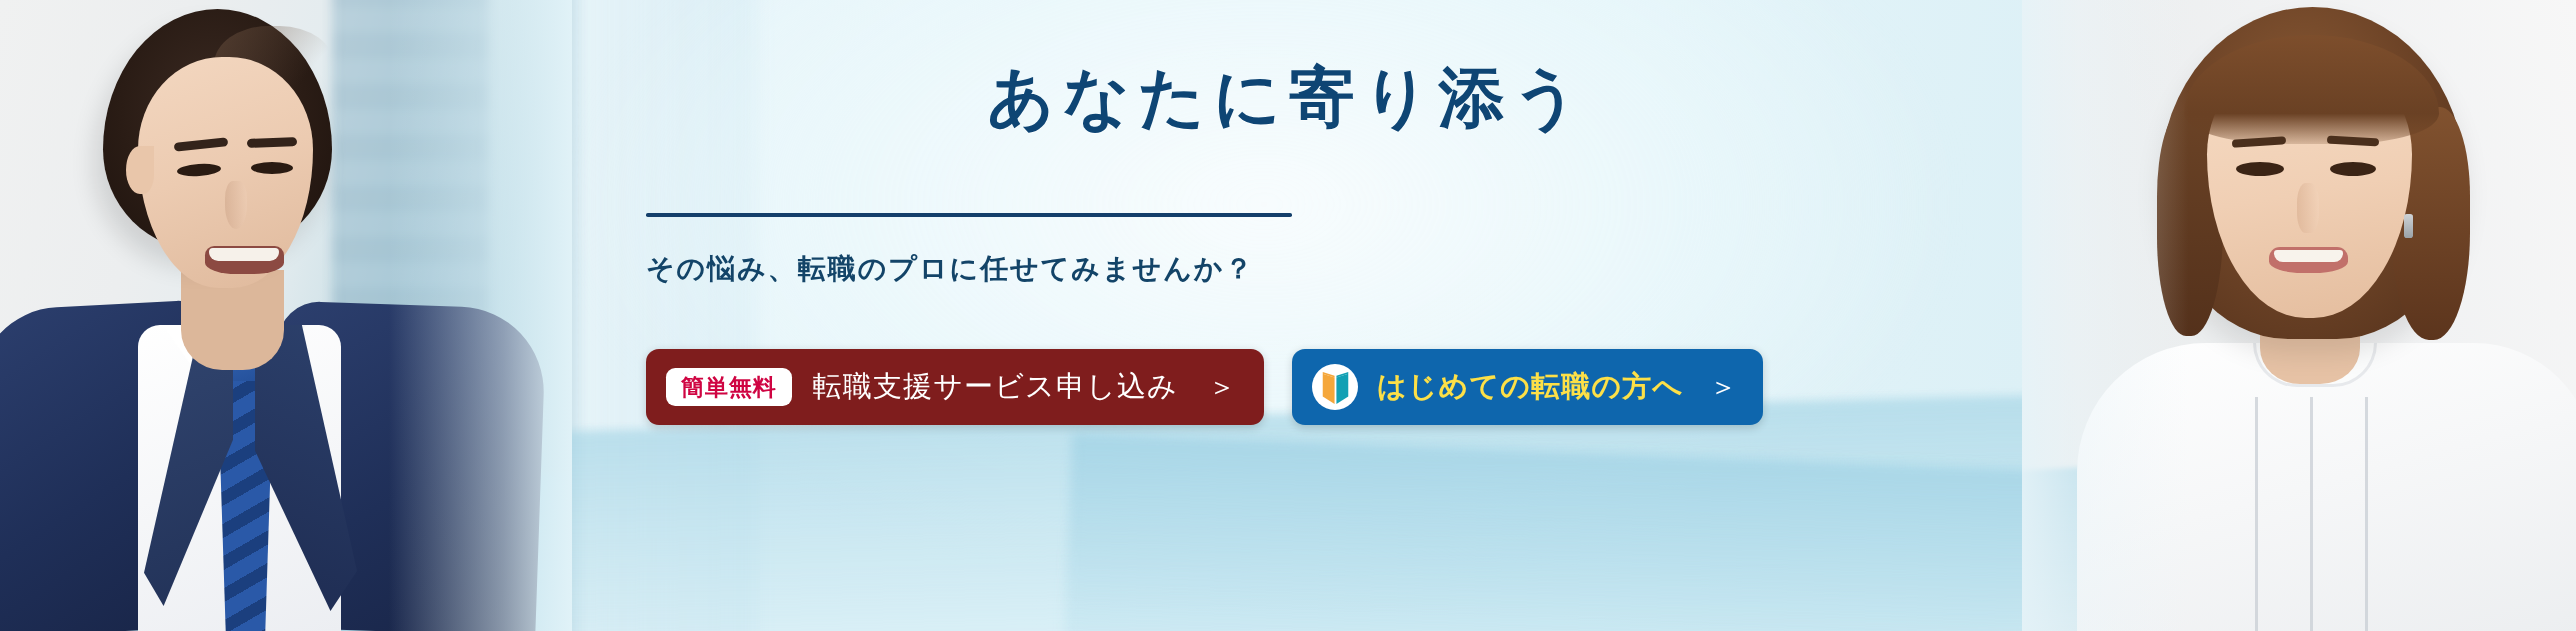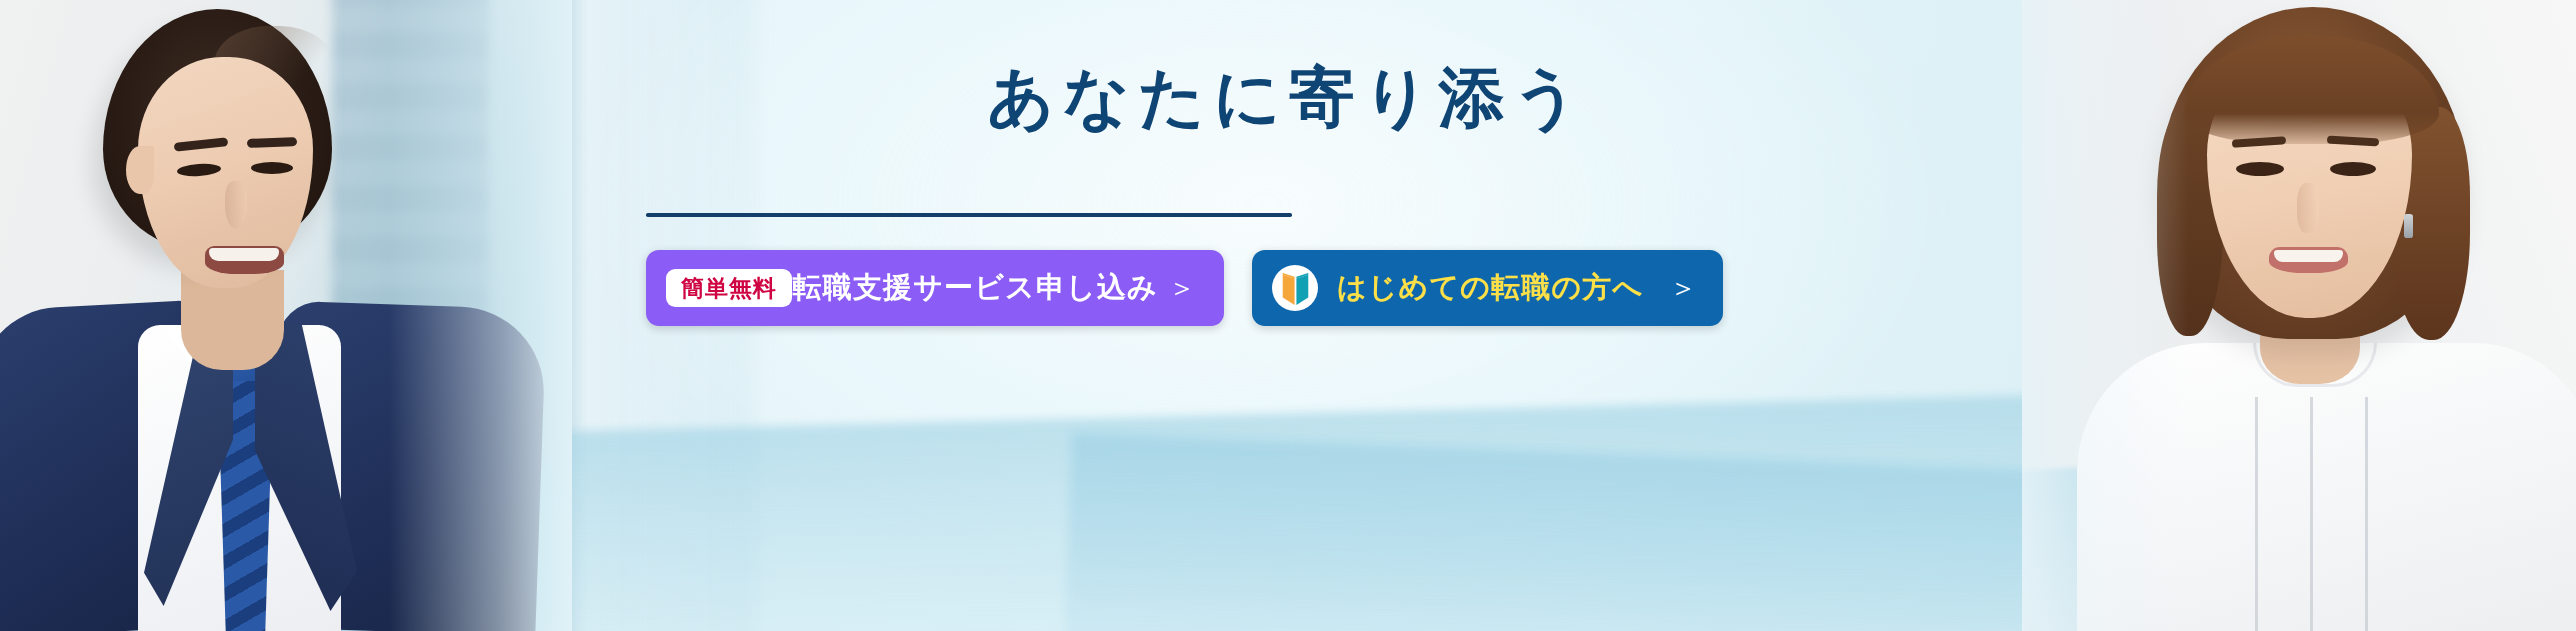--- a/index.html
+++ b/index.html
@@ -454,39 +454,39 @@
     align-items: center;
     height: 76px;
     border-radius: 13px;
     box-shadow: 0 2.8px 8.3px rgba(0,0,0,.16);
     cursor: pointer;
     text-decoration: none;
     box-sizing: border-box;
   }
 
   .cta-apply {
-    background: #8b5cf6;
+    background: #7f1d1d;
     padding: 0 28px 0 20.3px;
-    gap: 1px;
+    gap: 21px;
   }
   .cta-apply .badge {
     background: #ffffff;
     color: #cf0442;
     font-size: 23px;
     font-weight: 700;
     letter-spacing: .04em;
     padding: 7.4px 14.8px;
     border-radius: 9.2px;
     line-height: 1;
     white-space: nowrap;
   }
   .cta-apply .label {
     color: #ffffff;
     font-size: 29px;
-    font-weight: 700;
+    font-weight: 400;
     letter-spacing: .04em;
     white-space: nowrap;
   }
   .cta-apply .chev {
     color: #ffffff;
     font-size: 28px;
     font-weight: 400;
     margin-left: 9.2px;
   }
 
@@ -581,20 +581,21 @@
   </div>
 
   <div class="content">
 
     <h1 class="headline">
       <span class="headline-line">あなたに寄り添う</span>
     </h1>
 
     <div class="divider"></div>
 
+    <p class="subtitle">その悩み、転職のプロに任せてみませんか？</p>
 
     <div class="cta-row">
 
       <a class="cta cta-apply" href="#">
         <span class="badge">簡単無料</span>
         <span class="label">転職支援サービス申し込み</span>
         <span class="chev">＞</span>
       </a>
 
       <a class="cta cta-beginner" href="#">

